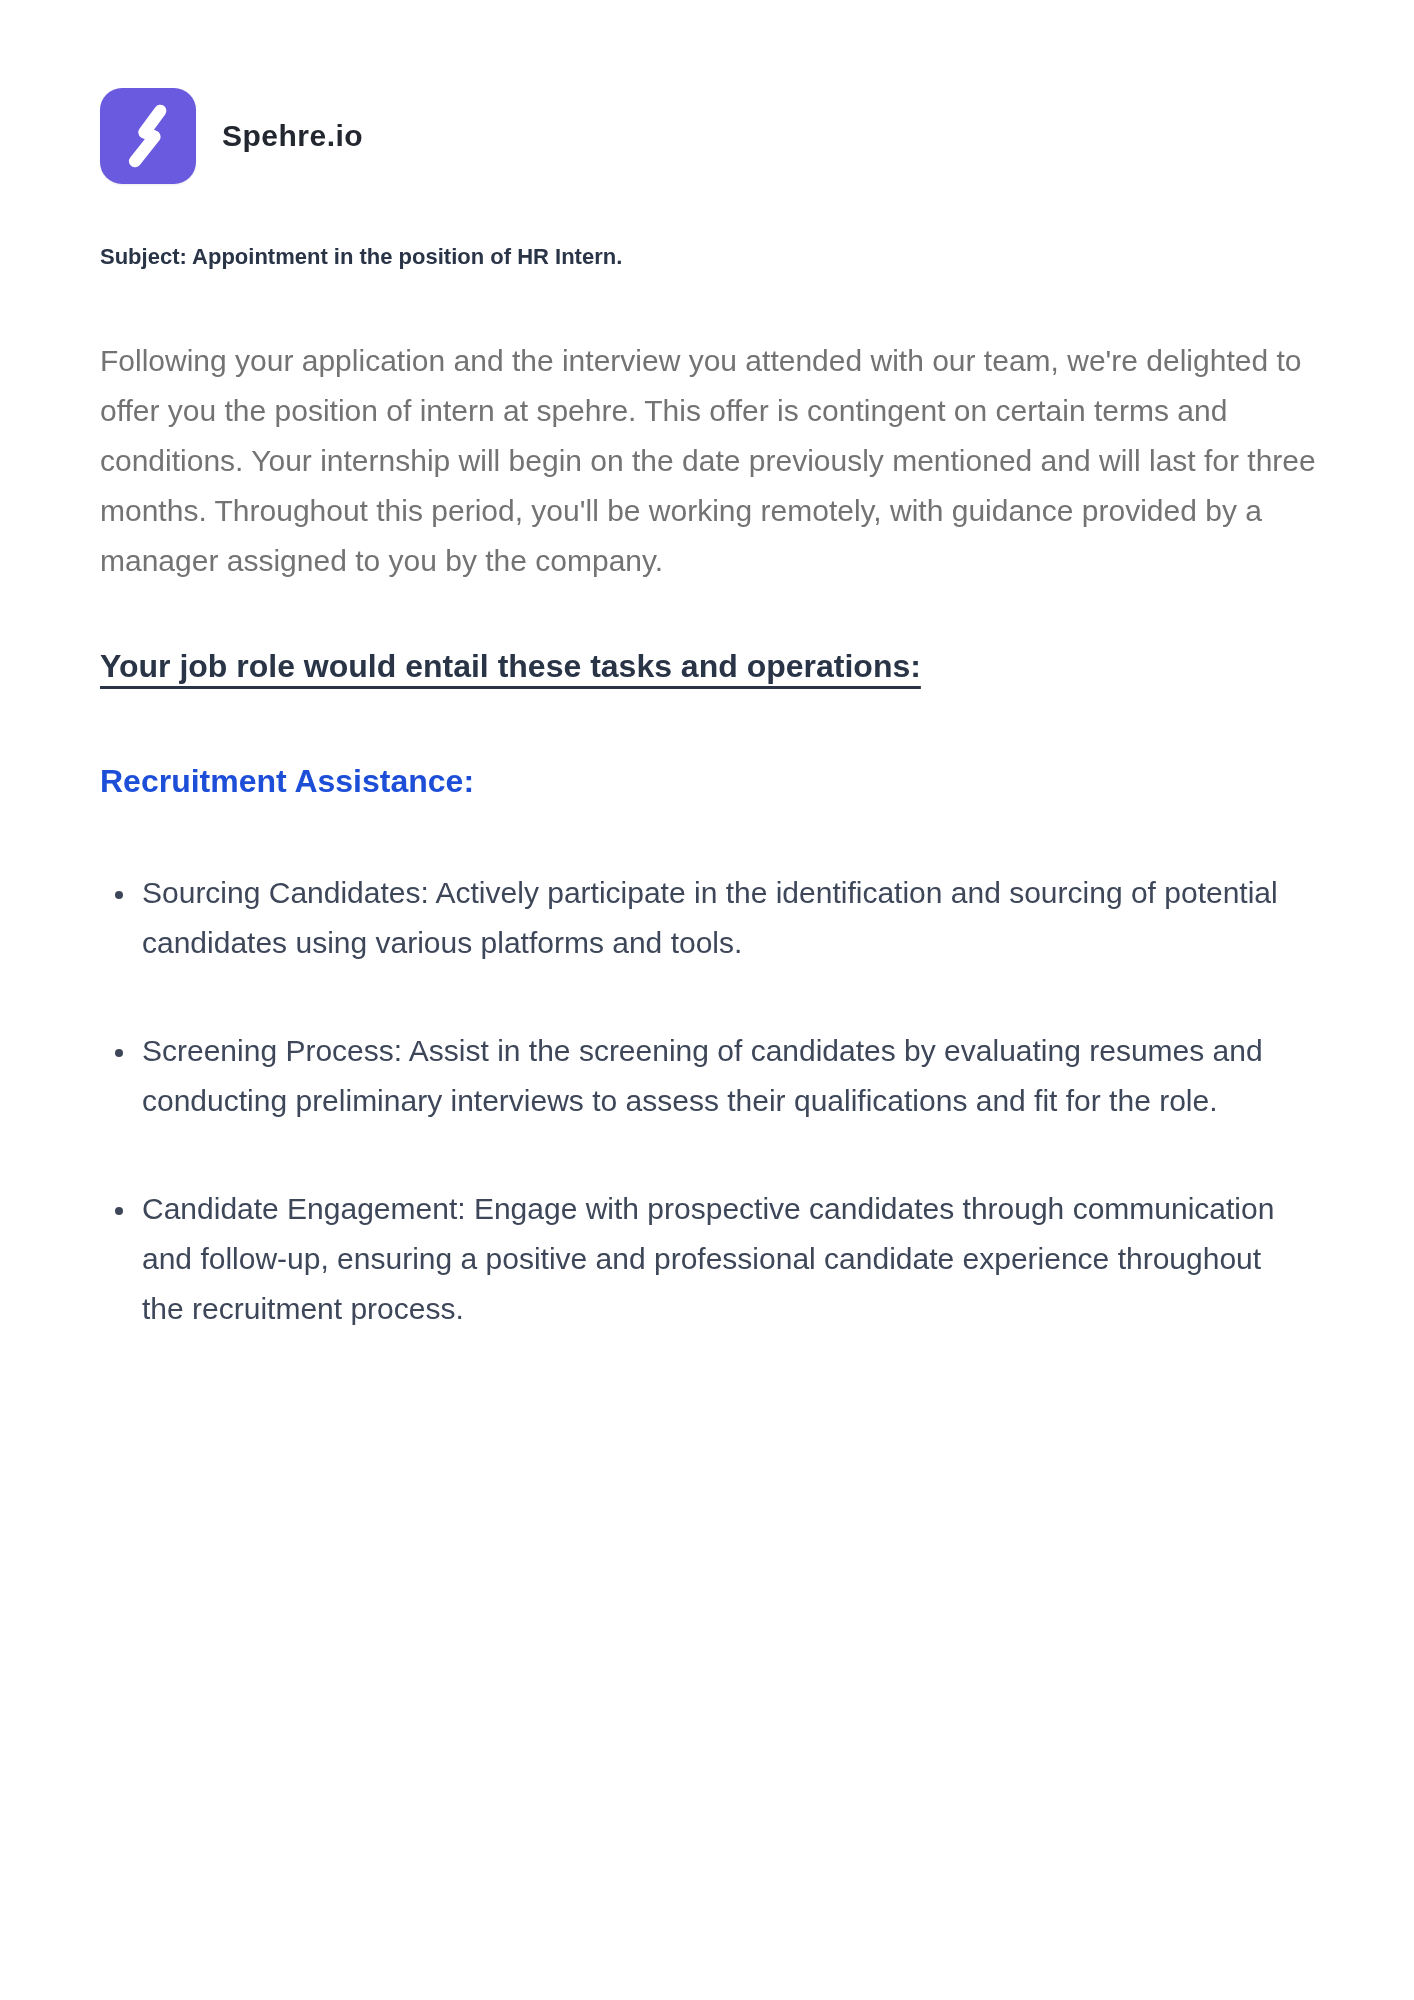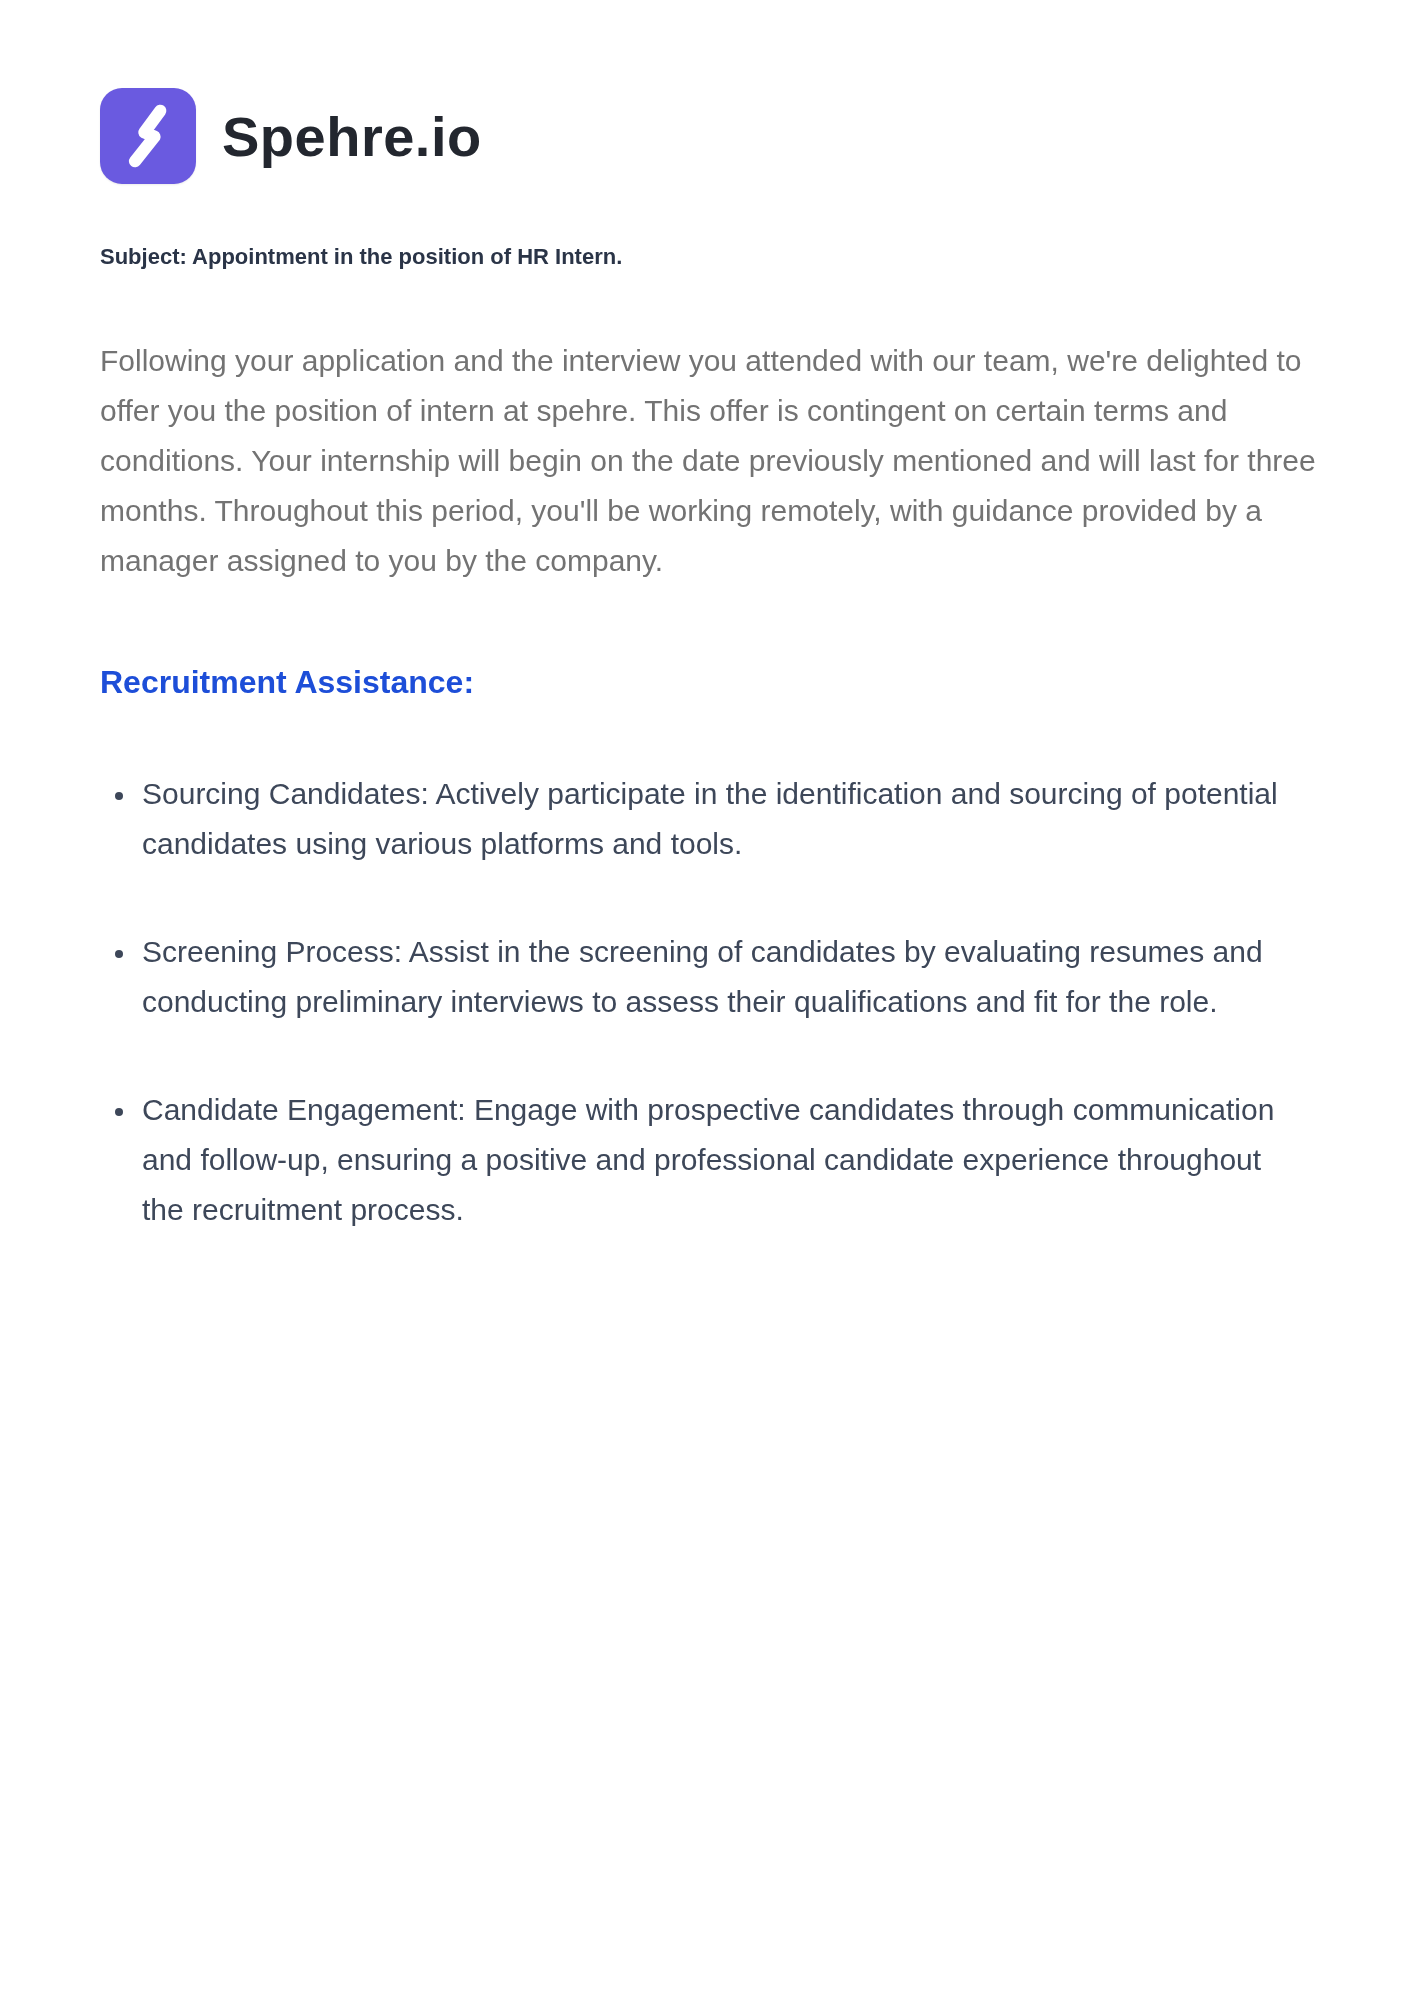--- a/index.html
+++ b/index.html
@@ -29,21 +29,21 @@
     border-radius: 22px;
     background: #6a5ae0;
     display: flex;
     align-items: center;
     justify-content: center;
     box-shadow: 0 1px 2px rgba(0,0,0,0.08);
     flex: 0 0 auto;
   }
   .logo-box svg { width: 72px; height: 72px; display: block; }
   .brand-name {
-    font-size: 56px;
+    font-size: 30px;
     font-weight: 700;
     color: #23272f;
     letter-spacing: 0.5px;
   }
 
   
   .date-block {
     margin-top: 108px;
     font-size: 32px;
     font-weight: 700;
@@ -111,20 +111,21 @@
       </span>
     </div>
     <div class="brand-name">Spehre.io</div>
   </div>
 
 
   <div class="subject-line">Subject: Appointment in the position of HR Intern.</div>
 
   <p class="intro-paragraph">Following your application and the interview you attended with our team, we're delighted to offer you the position of intern at spehre. This offer is contingent on certain terms and conditions. Your internship will begin on the date previously mentioned and will last for three months. Throughout this period, you'll be working remotely, with guidance provided by a manager assigned to you by the company.</p>
 
+  <div class="tasks-heading">Your job role would entail these tasks and operations:</div>
 
   <div class="section-title">Recruitment Assistance:</div>
 
   <ul class="bullet-list">
     <li>Sourcing Candidates: Actively participate in the identification and sourcing of potential candidates using various platforms and tools.</li>
     <li>Screening Process: Assist in the screening of candidates by evaluating resumes and conducting preliminary interviews to assess their qualifications and fit for the role.</li>
     <li>Candidate Engagement: Engage with prospective candidates through communication and follow-up, ensuring a positive and professional candidate experience throughout the recruitment process.</li>
   </ul>
 
 

